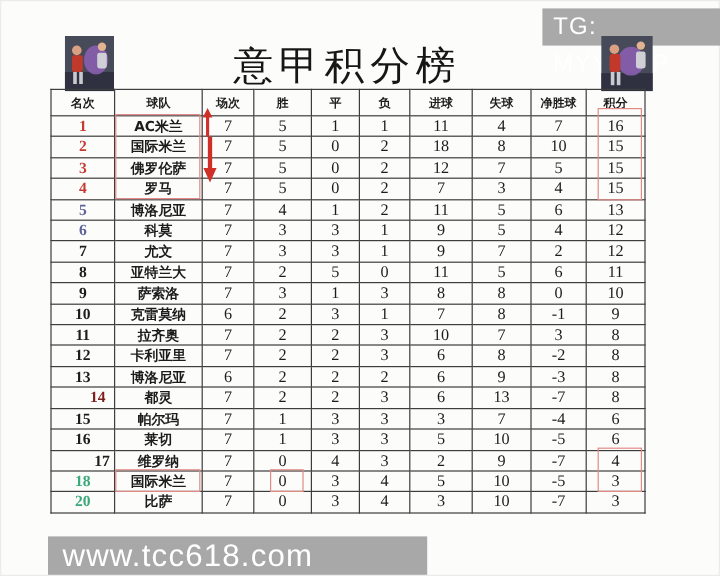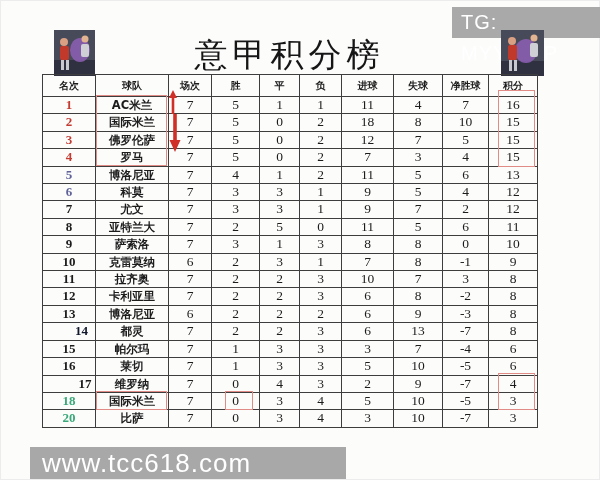--- a/index.html
+++ b/index.html
@@ -10,21 +10,21 @@
   }
 
   
   .wm-top {
     position:absolute; left:452px; top:7px; width:148px; height:31px;
     background:#a9a9a9; color:#ffffff; font-size:20px; line-height:31px;
     padding-left:9px; box-sizing:border-box; letter-spacing:1px;
     font-family:"Liberation Sans", sans-serif;
   }
   .wm-bottom {
-    position:absolute; left:30px; top:447px; width:316px; height:32px;
+    position:absolute; left:40px; top:447px; width:316px; height:32px;
     background:#a8a8a8; color:#ffffff; font-size:26px; line-height:32px;
     padding-left:12px; box-sizing:border-box; letter-spacing:1px;
     font-family:"Liberation Sans", sans-serif;
   }
 
   
   .title {
     position:absolute; left:42px; top:33px; width:495px; height:40px;
     text-align:center; font-family:"DejaVu Serif","Liberation Serif",serif;
     font-size:33px; color:#161616; letter-spacing:5px; white-space:nowrap;
@@ -285,21 +285,21 @@
           <td>6</td>
           <td>2</td>
           <td>2</td>
           <td>2</td>
           <td>6</td>
           <td>9</td>
           <td>-3</td>
           <td>8</td>
         </tr>
         <tr>
-          <td class="rank" style="color: #0f172a; padding-left: 25px;">14</td>
+          <td class="rank" style="color: #7f1d1d; padding-left: 25px;">14</td>
           <td class="team">都灵</td>
           <td>7</td>
           <td>2</td>
           <td>2</td>
           <td>3</td>
           <td>6</td>
           <td>13</td>
           <td>-7</td>
           <td>8</td>
         </tr>

